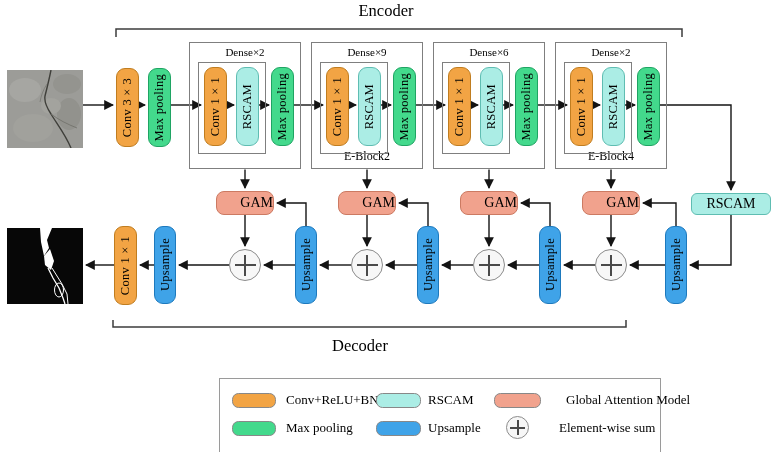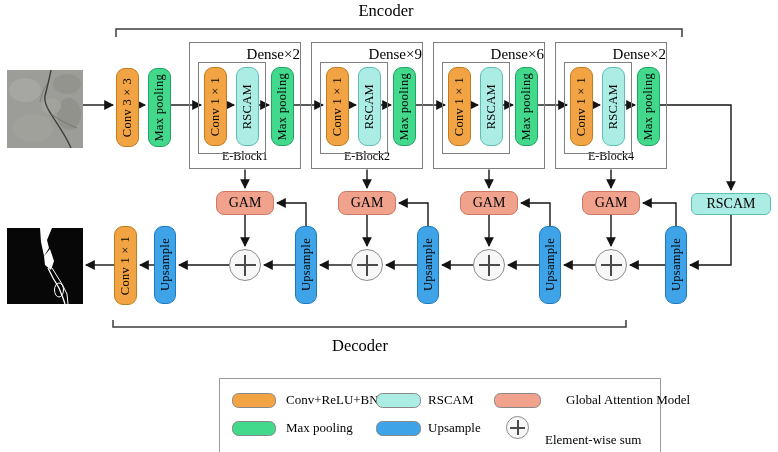--- a/index.html
+++ b/index.html
@@ -8,23 +8,23 @@
   #wires{position:absolute;left:0;top:0;z-index:1;}
   .abs{position:absolute;box-sizing:border-box;}
   .blk{z-index:2;display:flex;align-items:center;justify-content:center;text-align:center;}
   .pill{border-radius:9px;border:1px solid #888;}
   .vtext{writing-mode:vertical-rl;transform:rotate(180deg);font-size:12.5px;line-height:1;
          letter-spacing:0.3px;white-space:nowrap;}
   .p-conv{background:var(--c-conv,#F2A444);border-color:#c07d20;}
   .p-pool{background:var(--c-pool,#43D98C);border-color:#1fa463;}
   .p-rscam{background:var(--c-rscam,#ABEDE5);border-color:#5fbdb2;}
   .p-up{background:var(--c-upsample,#3FA3E8);border-color:#1d79bd;}
-  .p-gam{background:var(--c-gam,#F1A28D);border-color:#cc7a62;}
+  .p-gam{background:var(--c-gam,#F1A28D);border-color:#cc7a62;justify-content:flex-end;}
   .ebox{border:1px solid #7f7f7f;background:transparent;z-index:2;}
-  .denselbl{position:absolute;top:3px;left:0;width:100%;text-align:right;font-size:15px;}
+  .denselbl{position:absolute;top:3px;left:0;width:100%;text-align:center;font-size:11px;}
   .eblbl{position:absolute;bottom:4px;left:0;width:100%;text-align:center;font-size:12px;}
   .gam{border-radius:8px;font-size:14px;z-index:3;}
   .rscamblk{border-radius:6px;font-size:14px;z-index:3;}
   .title{font-size:16.5px;text-align:center;z-index:3;}
   .sum{border-radius:50%;background:var(--c-sum_fill,#F7F7F7);border:1px solid #8c8c8c;z-index:3;}
   .sum .h,.sum .v{position:absolute;background:#4a4a4a;}
   .sum .h{left:15%;right:15%;top:50%;height:2px;margin-top:-1px;}
   .sum .v{top:15%;bottom:15%;left:50%;width:2px;margin-left:-1px;}
   .imgbox{z-index:3;}
   .legend{border:1.2px solid #9a9a9a;background:#fff;z-index:3;}
@@ -131,21 +131,20 @@
   <div class="abs blk pill p-conv" style="left:116px;top:68px;width:23px;height:79px;">
     <span class="vtext">Conv 3×3</span>
   </div>
   <div class="abs blk pill p-pool" style="left:148px;top:68px;width:23px;height:79px;">
     <span class="vtext">Max pooling</span>
   </div>
 
   <div class="abs ebox" style="left:189px;top:42px;width:112px;height:127px;">
     <div class="denselbl">Dense×2</div>
     <div class="abs ebox" style="left:8px;top:19px;width:68px;height:92px;"></div>
-    <div class="eblbl">E-Block1</div>
   </div>
   <div class="abs blk pill p-conv" style="left:204px;top:67px;width:23px;height:79px;">
     <span class="vtext">Conv 1×1</span>
   </div>
   <div class="abs blk pill p-rscam" style="left:236px;top:67px;width:23px;height:79px;">
     <span class="vtext">RSCAM</span>
   </div>
   <div class="abs blk pill p-pool" style="left:271px;top:67px;width:23px;height:79px;">
     <span class="vtext">Max pooling</span>
   </div>
@@ -256,16 +255,16 @@
     <span class="leg-swatch p-gam" style="left:274px;top:14px;width:45px;"></span>
     <span class="leg-label" style="left:346px;top:13px;">Global Attention Model</span>
     <span class="leg-swatch p-pool" style="left:12px;top:42px;width:42px;"></span>
     <span class="leg-label" style="left:66px;top:41px;">Max pooling</span>
     <span class="leg-swatch p-up" style="left:156px;top:42px;width:43px;"></span>
     <span class="leg-label" style="left:208px;top:41px;">Upsample</span>
     <span class="abs sum" style="left:286px;top:37px;width:23px;height:23px;">
         <span class="h"></span>
         <span class="v"></span>
       </span>
-    <span class="leg-label" style="left:325px;top:41px;margin-top:12px;">Element-wise sum</span>
+    <span class="leg-label" style="left:339px;top:41px;">Element-wise sum</span>
   </div>
 
 </div>
 
 </body></html>

